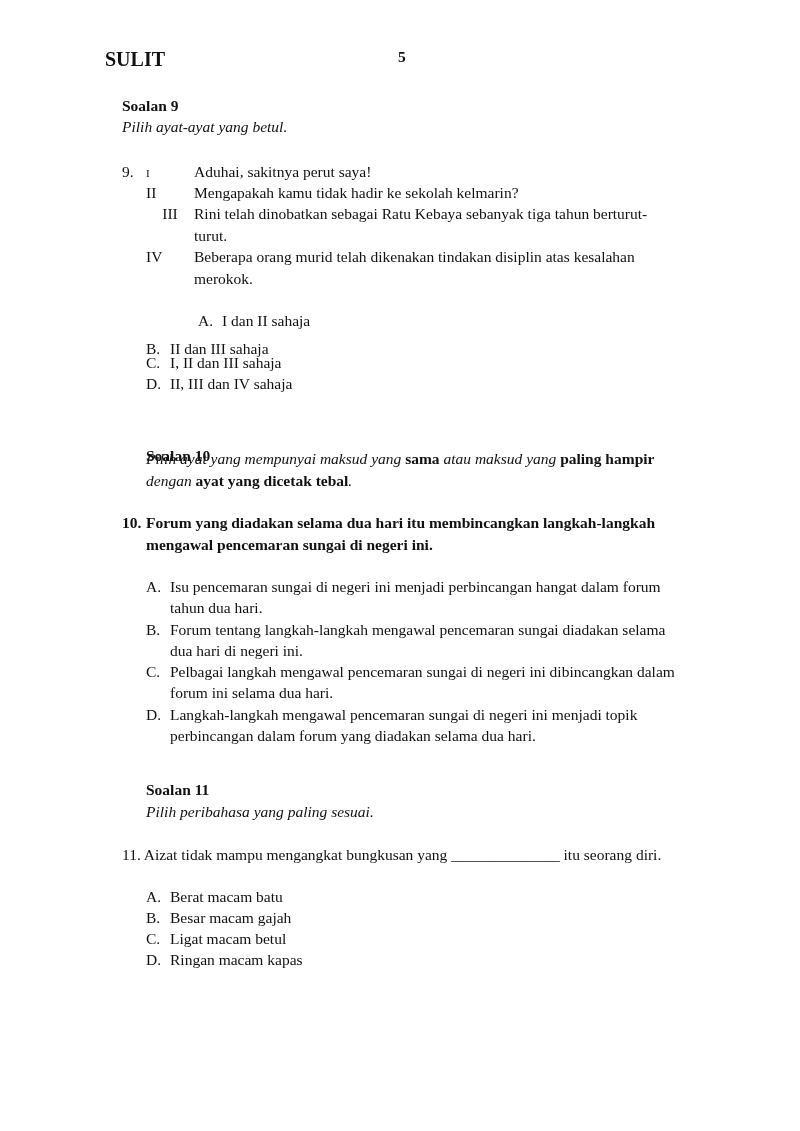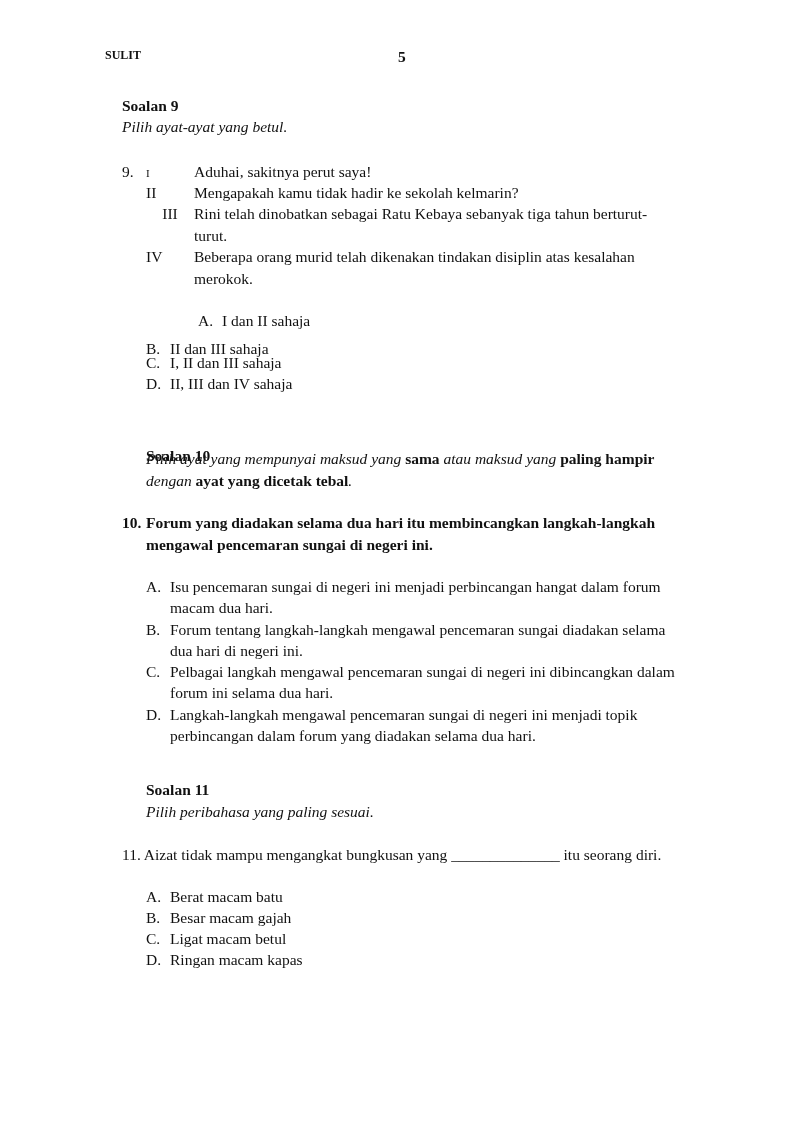--- a/index.html
+++ b/index.html
@@ -4,21 +4,21 @@
   <style>
     html, body { margin: 0; padding: 0; background: #ffffff; }
     body {
       width: 800px; height: 1131px; position: relative; overflow: hidden;
       font-family: "Liberation Serif", "DejaVu Serif", serif;
       color: #111111; font-size: 15.5px;
     }
     .abs { position: absolute; white-space: nowrap; }
     .b { font-weight: bold; }
     .i { font-style: italic; }
-    .header-left { left: 105px; top: 48px; font-weight: bold; font-size: 12px; }
+    .header-left { left: 105px; top: 48px; font-weight: bold; font-size: 20px; }
     .header-right { left: 398px; top: 48px; font-weight: bold; font-size: 15.5px; }
     .roman { width: 40px; display: inline-block; }
     .opt-letter { display: inline-block; width: 24px; }
   </style>
 </head>
 <body>
 
 <div class="abs header-left">SULIT</div>
 <div class="abs header-right">5</div>
 
@@ -63,21 +63,21 @@
   <span class="i">dengan </span><span class="b">ayat yang dicetak tebal</span><span class="i">.</span>
 </div>
 
 <div class="abs b" style="left:122px; top:514px;">10.</div>
 <div class="abs b" style="left:146px; top:514px;">Forum yang diadakan selama dua hari itu membincangkan langkah-langkah</div>
 <div class="abs b" style="left:146px; top:536px;">mengawal pencemaran sungai di negeri ini.</div>
 
 <div class="abs" style="left:146px; top:578px;">
   <span class="opt-letter">A.</span><span>Isu pencemaran sungai di negeri ini menjadi perbincangan hangat dalam forum</span>
 </div>
-<div class="abs" style="left:170px; top:599px;">macam dua hari.</div>
+<div class="abs" style="left:170px; top:599px;">tahun dua hari.</div>
 
 <div class="abs" style="left:146px; top:621px;">
   <span class="opt-letter">B.</span><span>Forum tentang langkah-langkah mengawal pencemaran sungai diadakan selama</span>
 </div>
 <div class="abs" style="left:170px; top:642px;">dua hari di negeri ini.</div>
 
 <div class="abs" style="left:146px; top:663px;">
   <span class="opt-letter">C.</span><span>Pelbagai langkah mengawal pencemaran sungai di negeri ini dibincangkan dalam</span>
 </div>
 <div class="abs" style="left:170px; top:684px;">forum ini selama dua hari.</div>

